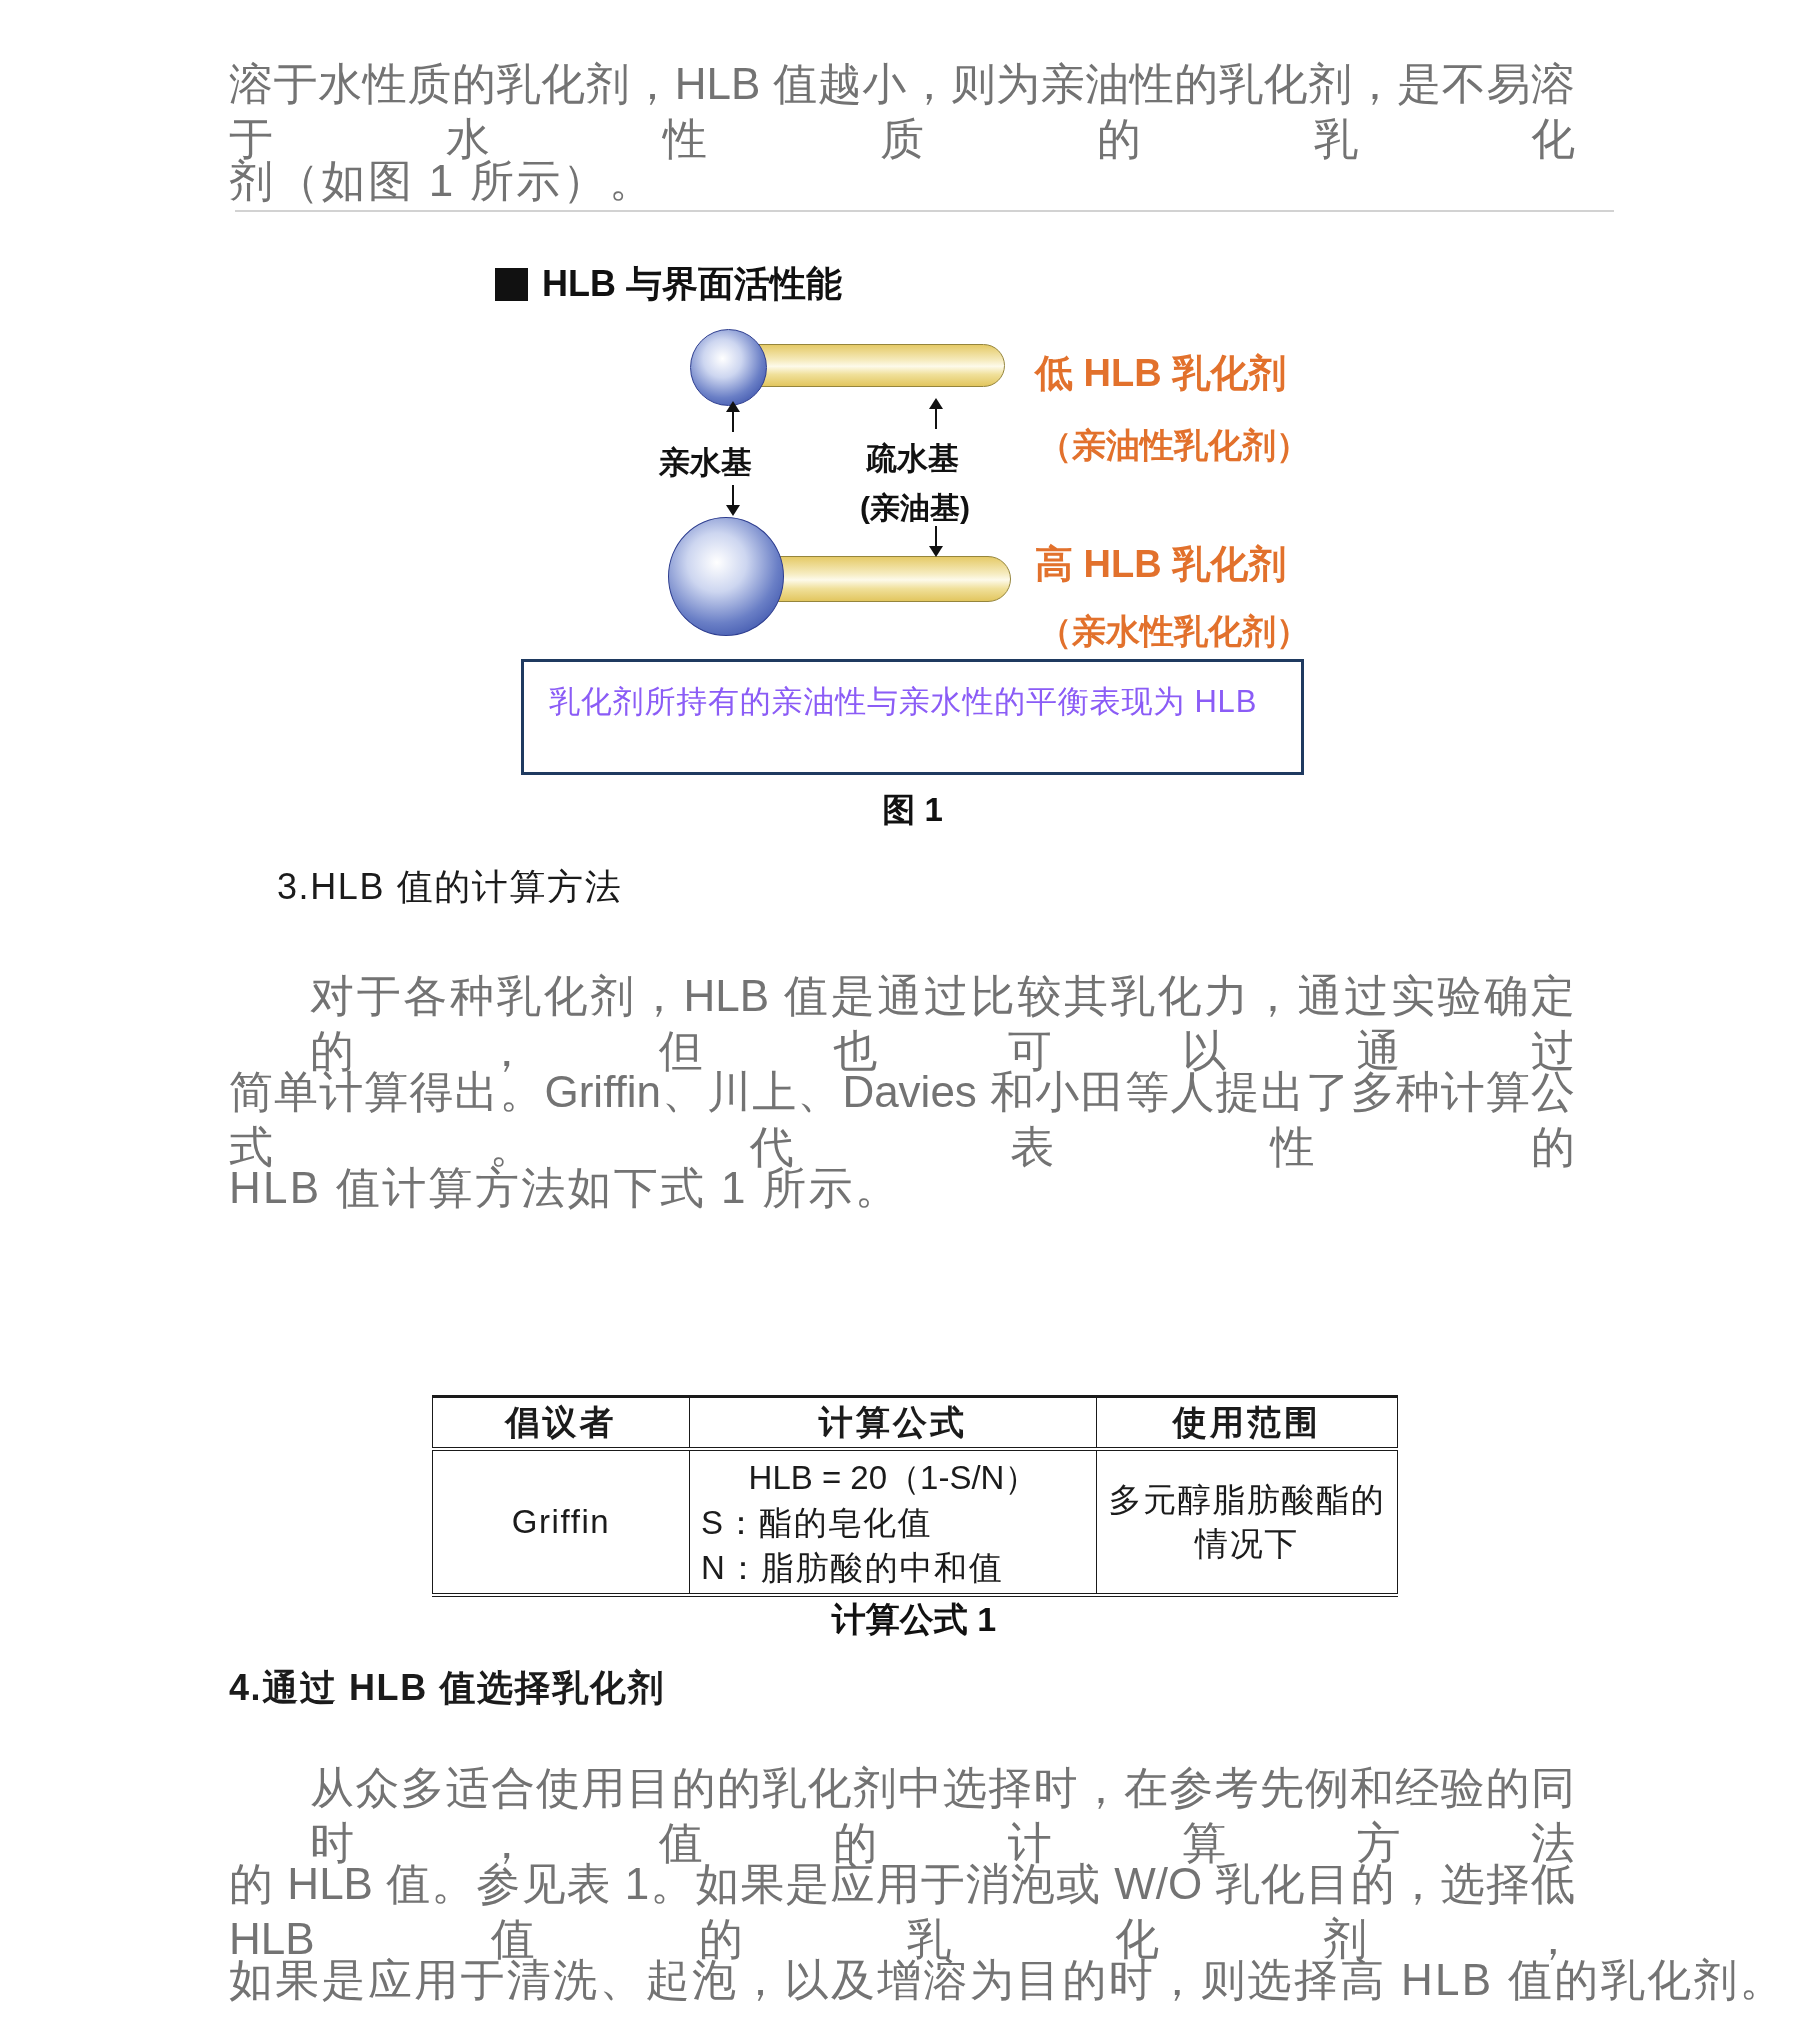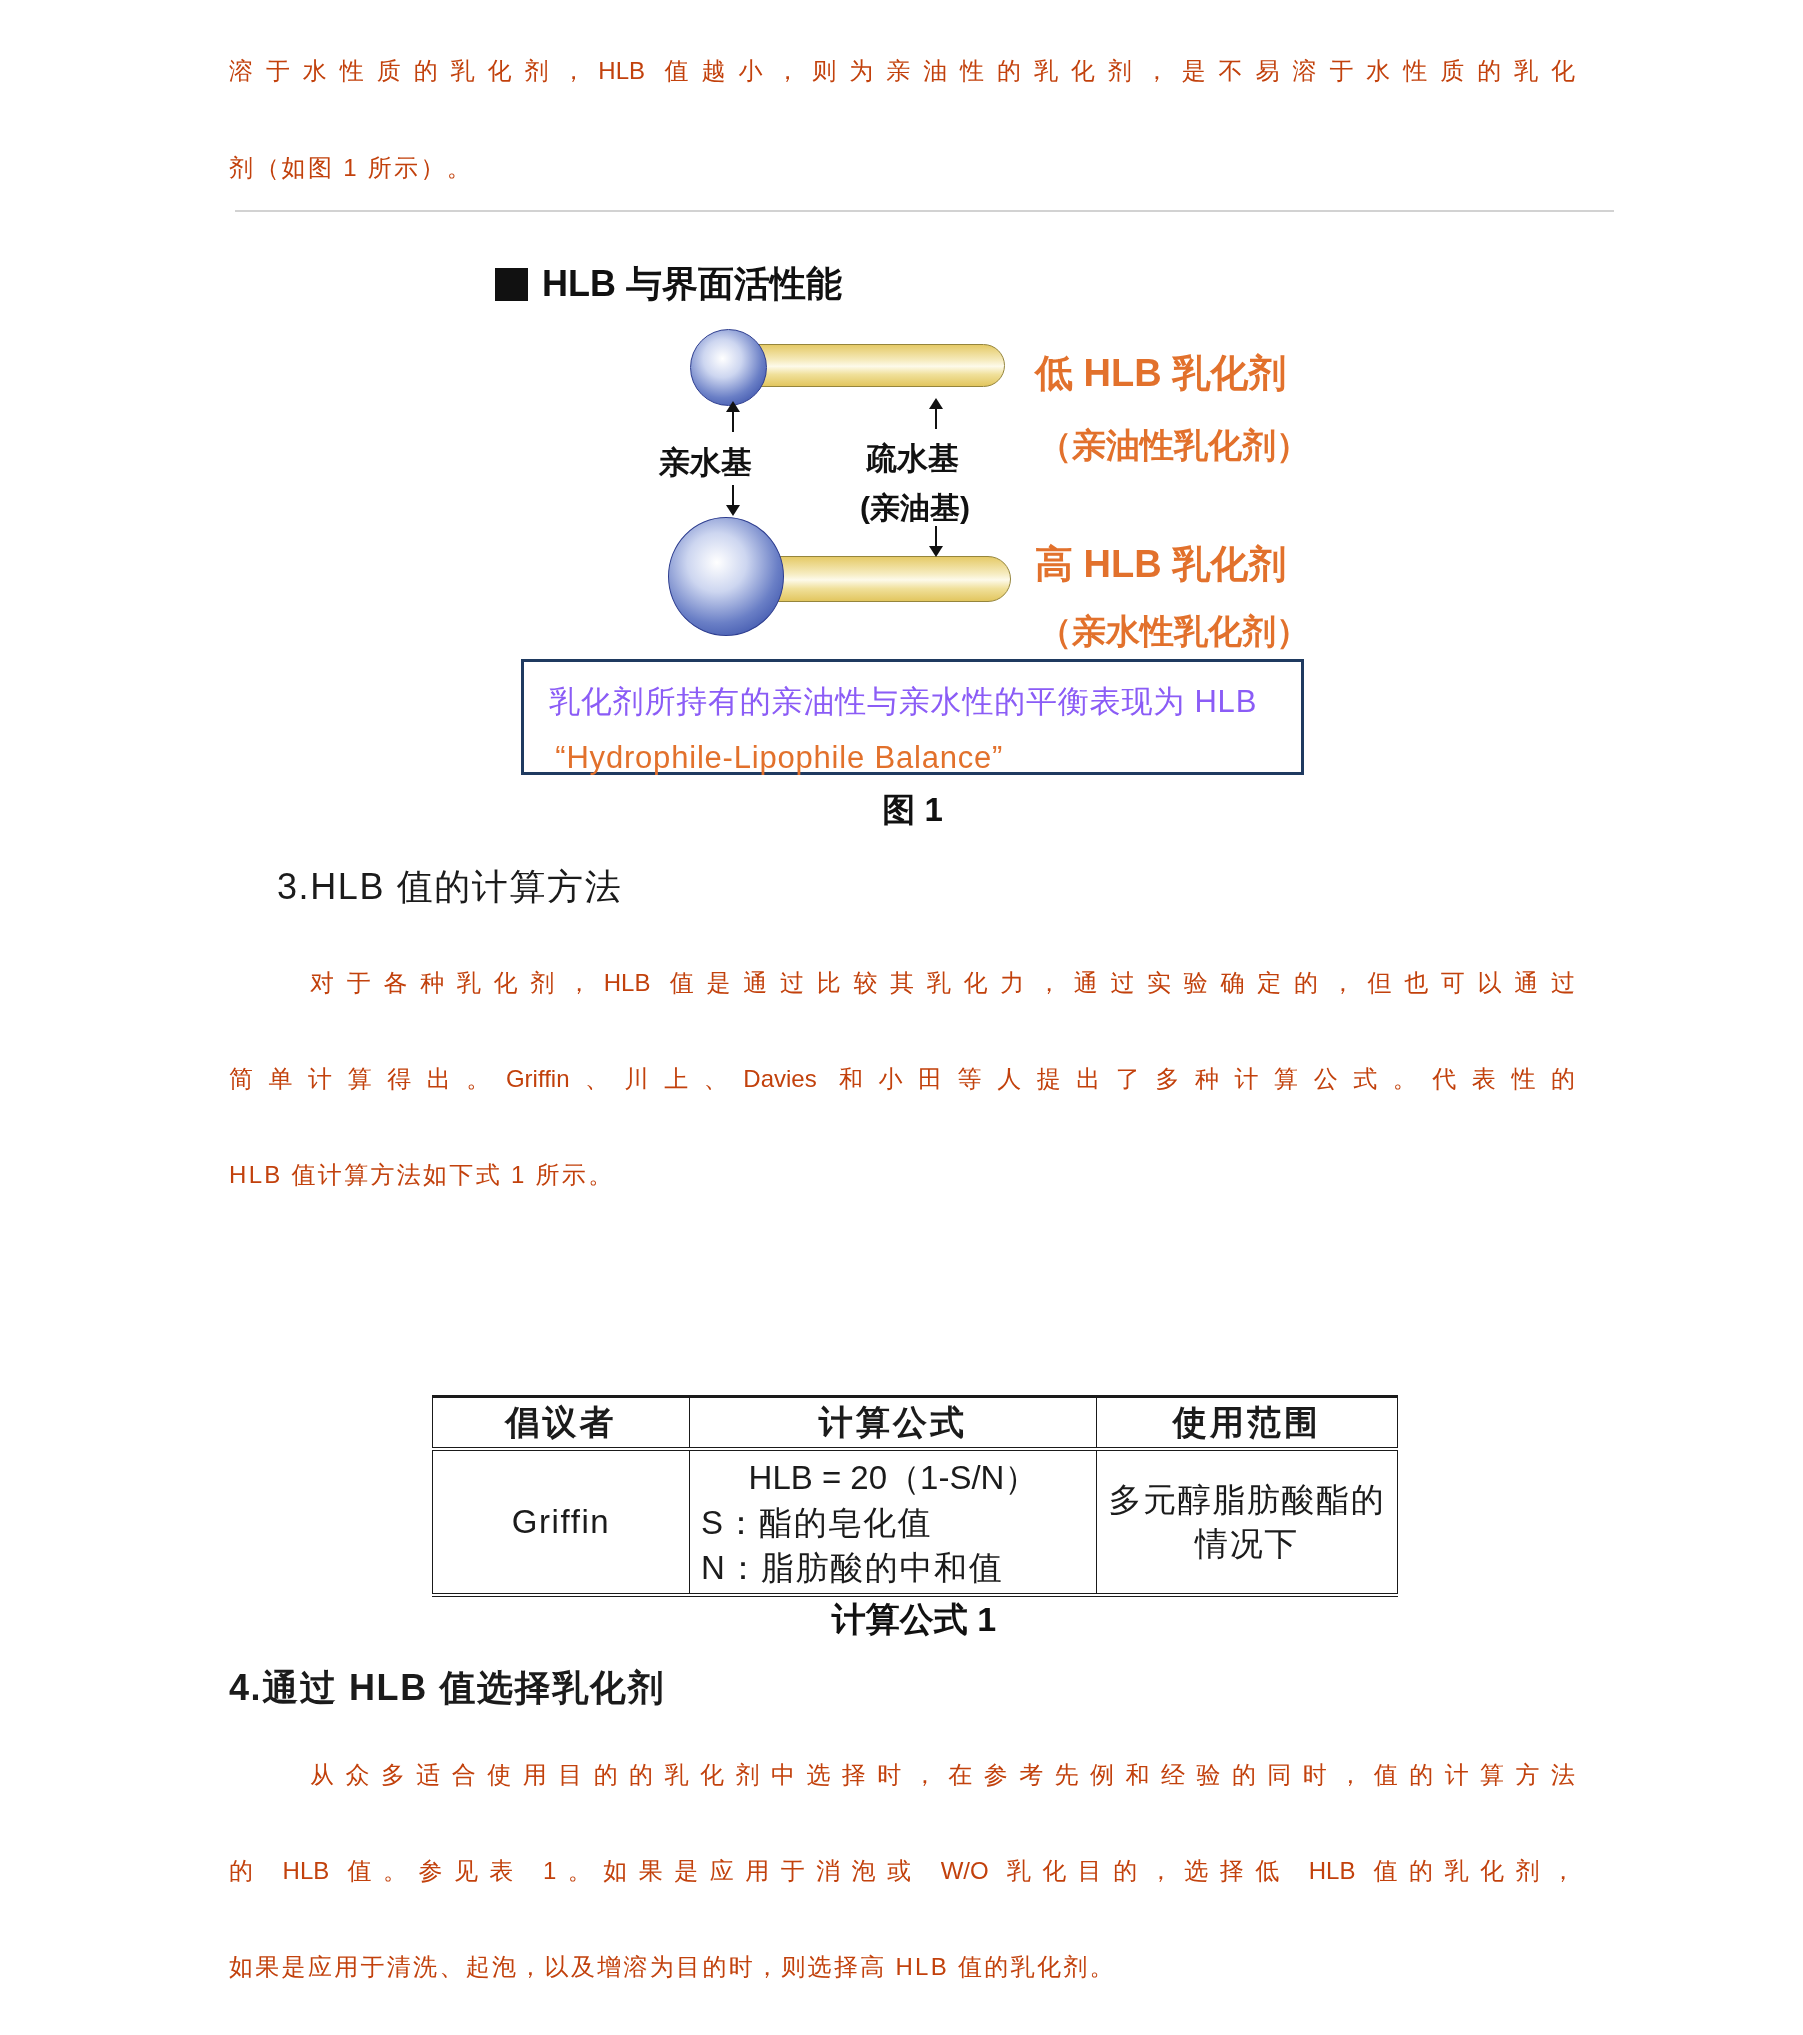--- a/index.html
+++ b/index.html
@@ -7,23 +7,23 @@
     position:relative;
     width:1804px;height:2035px;
     background:#ffffff;
     font-family:"Liberation Sans", sans-serif;
     color:#1b1b1b;
     overflow:hidden;
   }
   
   .bodyline{
     position:absolute;
-    font-size:24px;
+    font-size:44px;
     line-height:1.25;
-    color:#c2410c;
+    color:#737373;
     white-space:nowrap;
     letter-spacing:2.3px;
   }
   .bodyline.fill{
     white-space:normal;
     text-align:justify;
     text-align-last:justify;
     letter-spacing:0;
   }
   .separator{
@@ -148,21 +148,20 @@
   </div>
 
   <div class="tail" style="left:777px;top:556px;width:232px;height:44px;border-radius:0 23.5px 23.5px 0;"></div>
   <div class="sphere" style="left:668px;top:517px;width:114px;height:117px;"></div>
 
   <div class="orange-label" style="left:1035px;top:539px;font-size:38px;">高 HLB 乳化剂</div>
   <div class="orange-label" style="left:1038px;top:609px;font-size:34px;">（亲水性乳化剂）</div>
 
   <div class="hlb-box" style="left:521px;top:659px;width:783px;height:116px;">
     <div class="l1">乳化剂所持有的亲油性与亲水性的平衡表现为 HLB</div>
-    <div class="l2">“Hydrophile-Lipophile Balance”</div>
   </div>
   <div class="caption" style="left:521px;top:788px;width:783px;">图 1</div>
 
   <div class="heading" style="left:229px;top:863px;margin-left:48px;">3.HLB 值的计算方法</div>
   <div class="bodyline fill" style="left:229px;top:1064px;width:1346px;">简单计算得出。Griffin、川上、Davies 和小田等人提出了多种计算公式。代表性的</div>
   <div class="bodyline fill" style="left:310px;top:968px;width:1265px;">对于各种乳化剂，HLB 值是通过比较其乳化力，通过实验确定的，但也可以通过</div>
   <div class="bodyline" style="left:229px;top:1160px;">HLB 值计算方法如下式 1 所示。</div>
 
   <table class="formula-table" style="left:432px;top:1395px;width:964px;">
     <colgroup>

